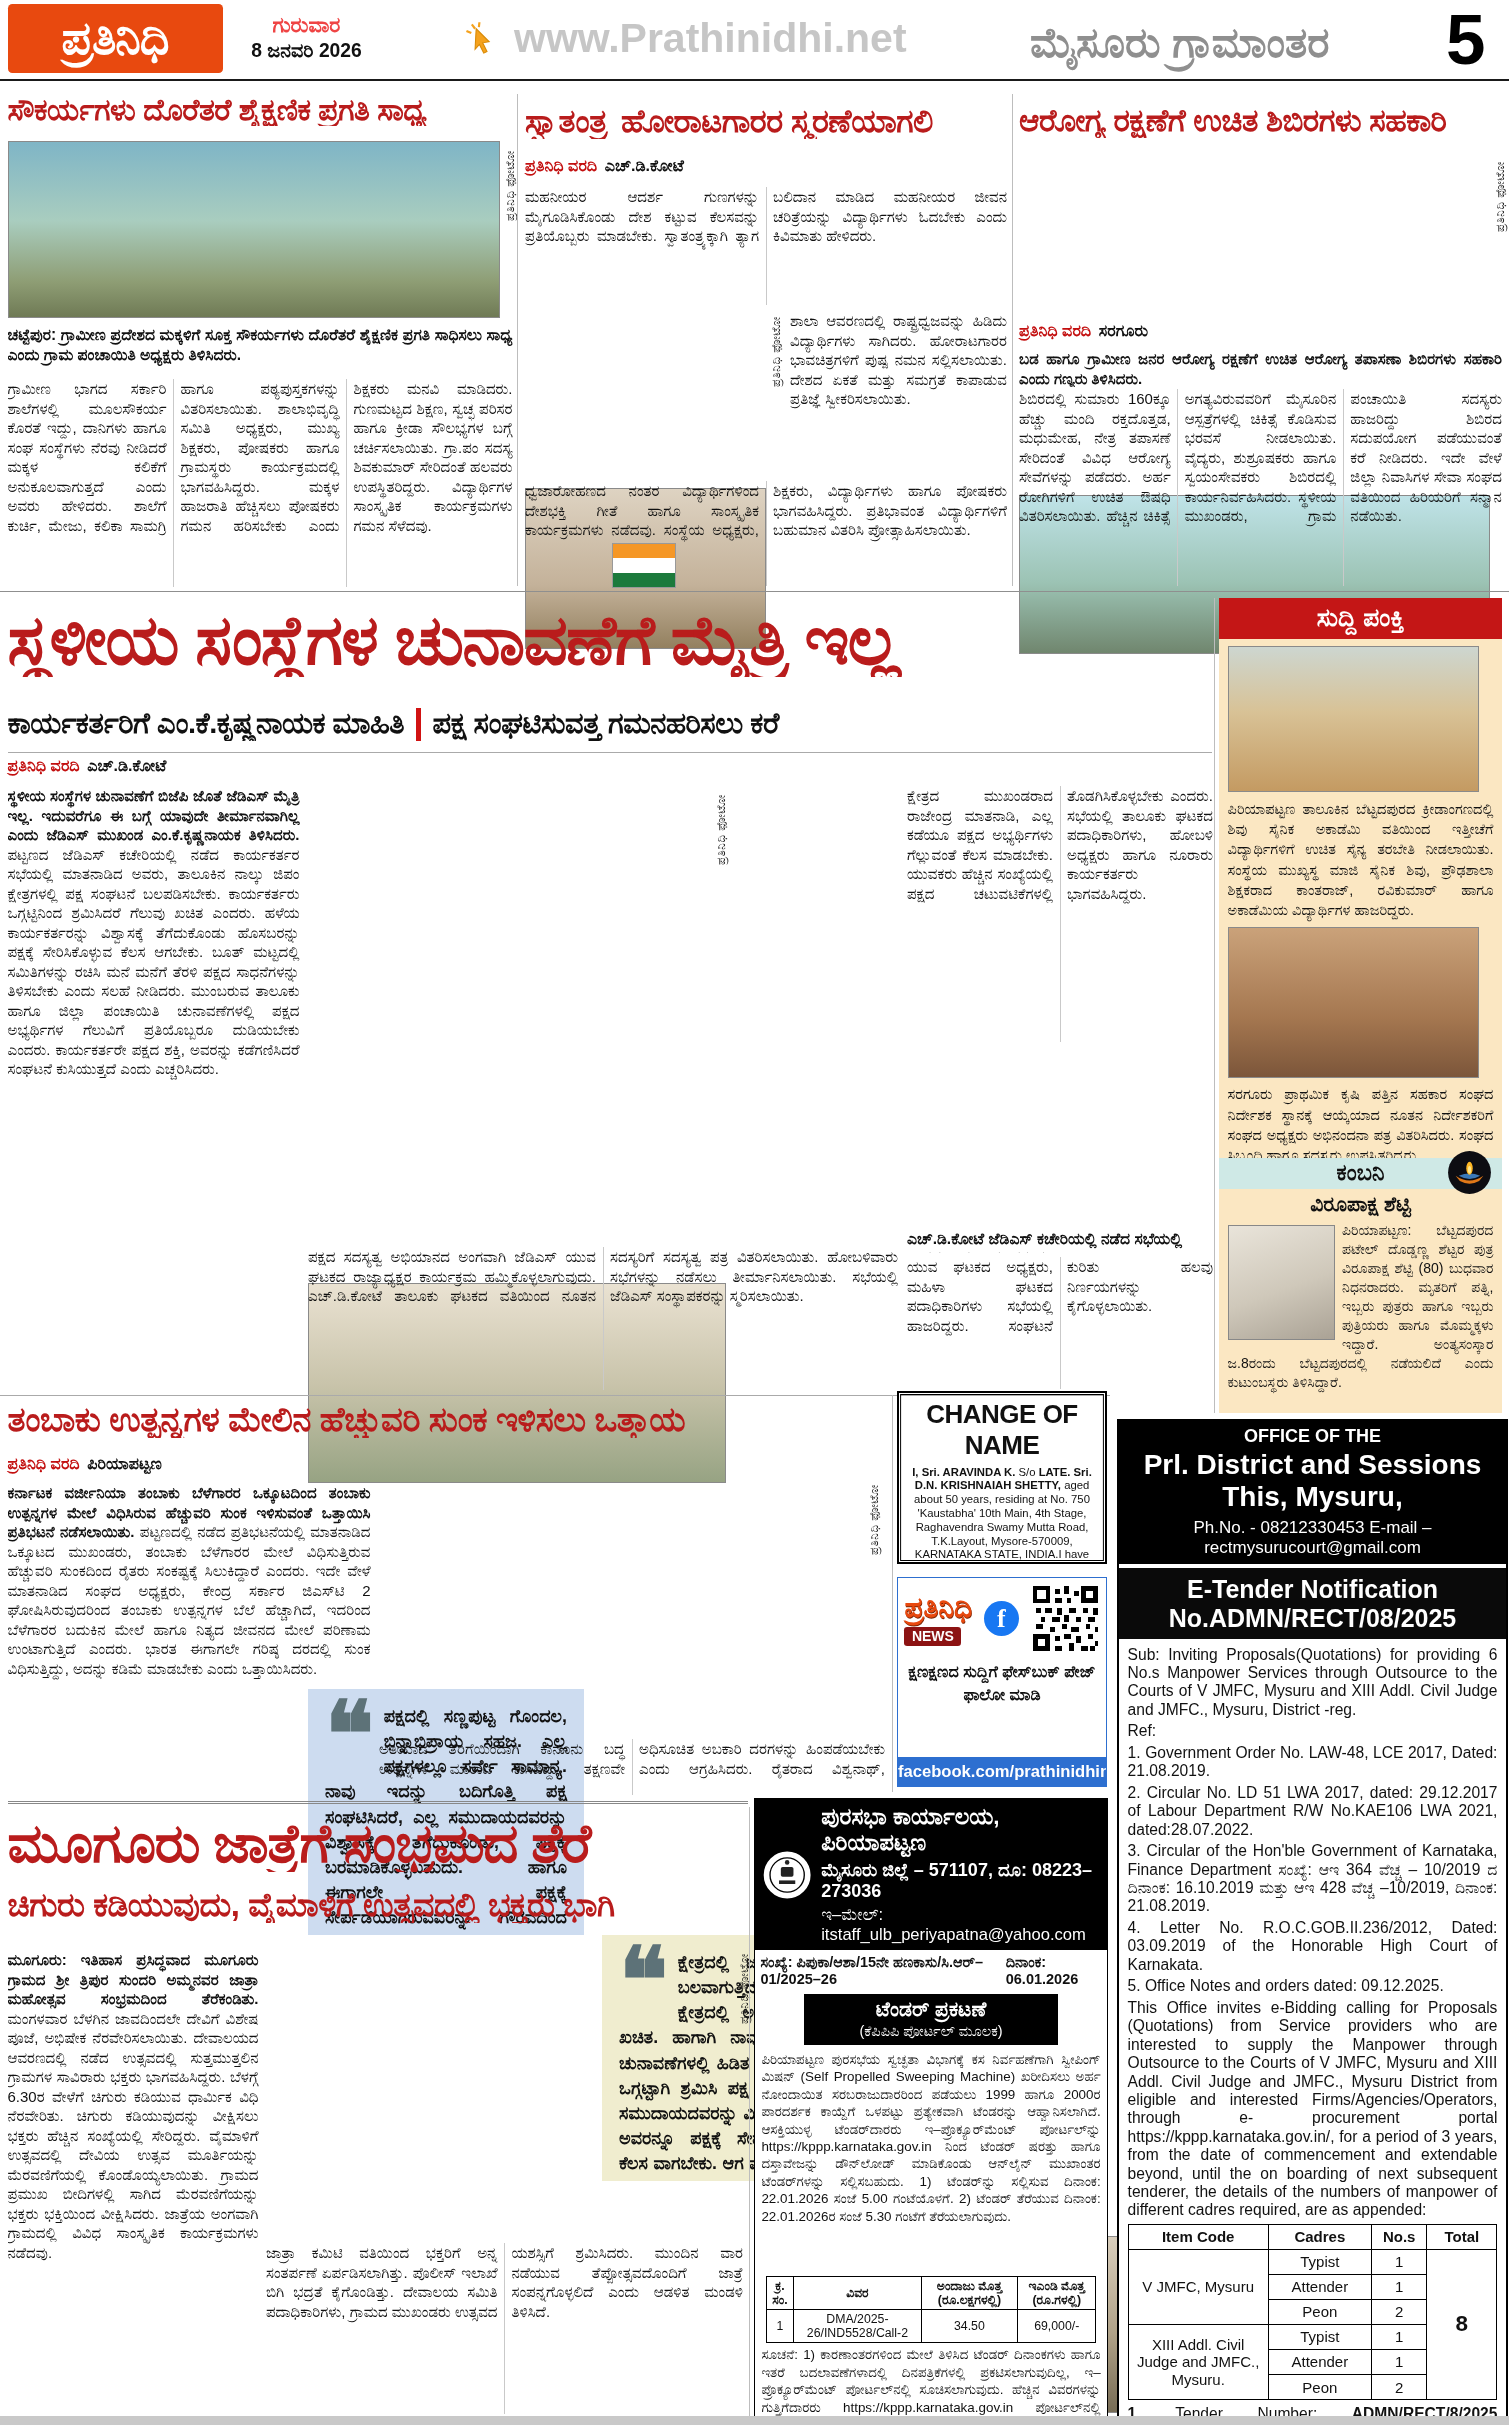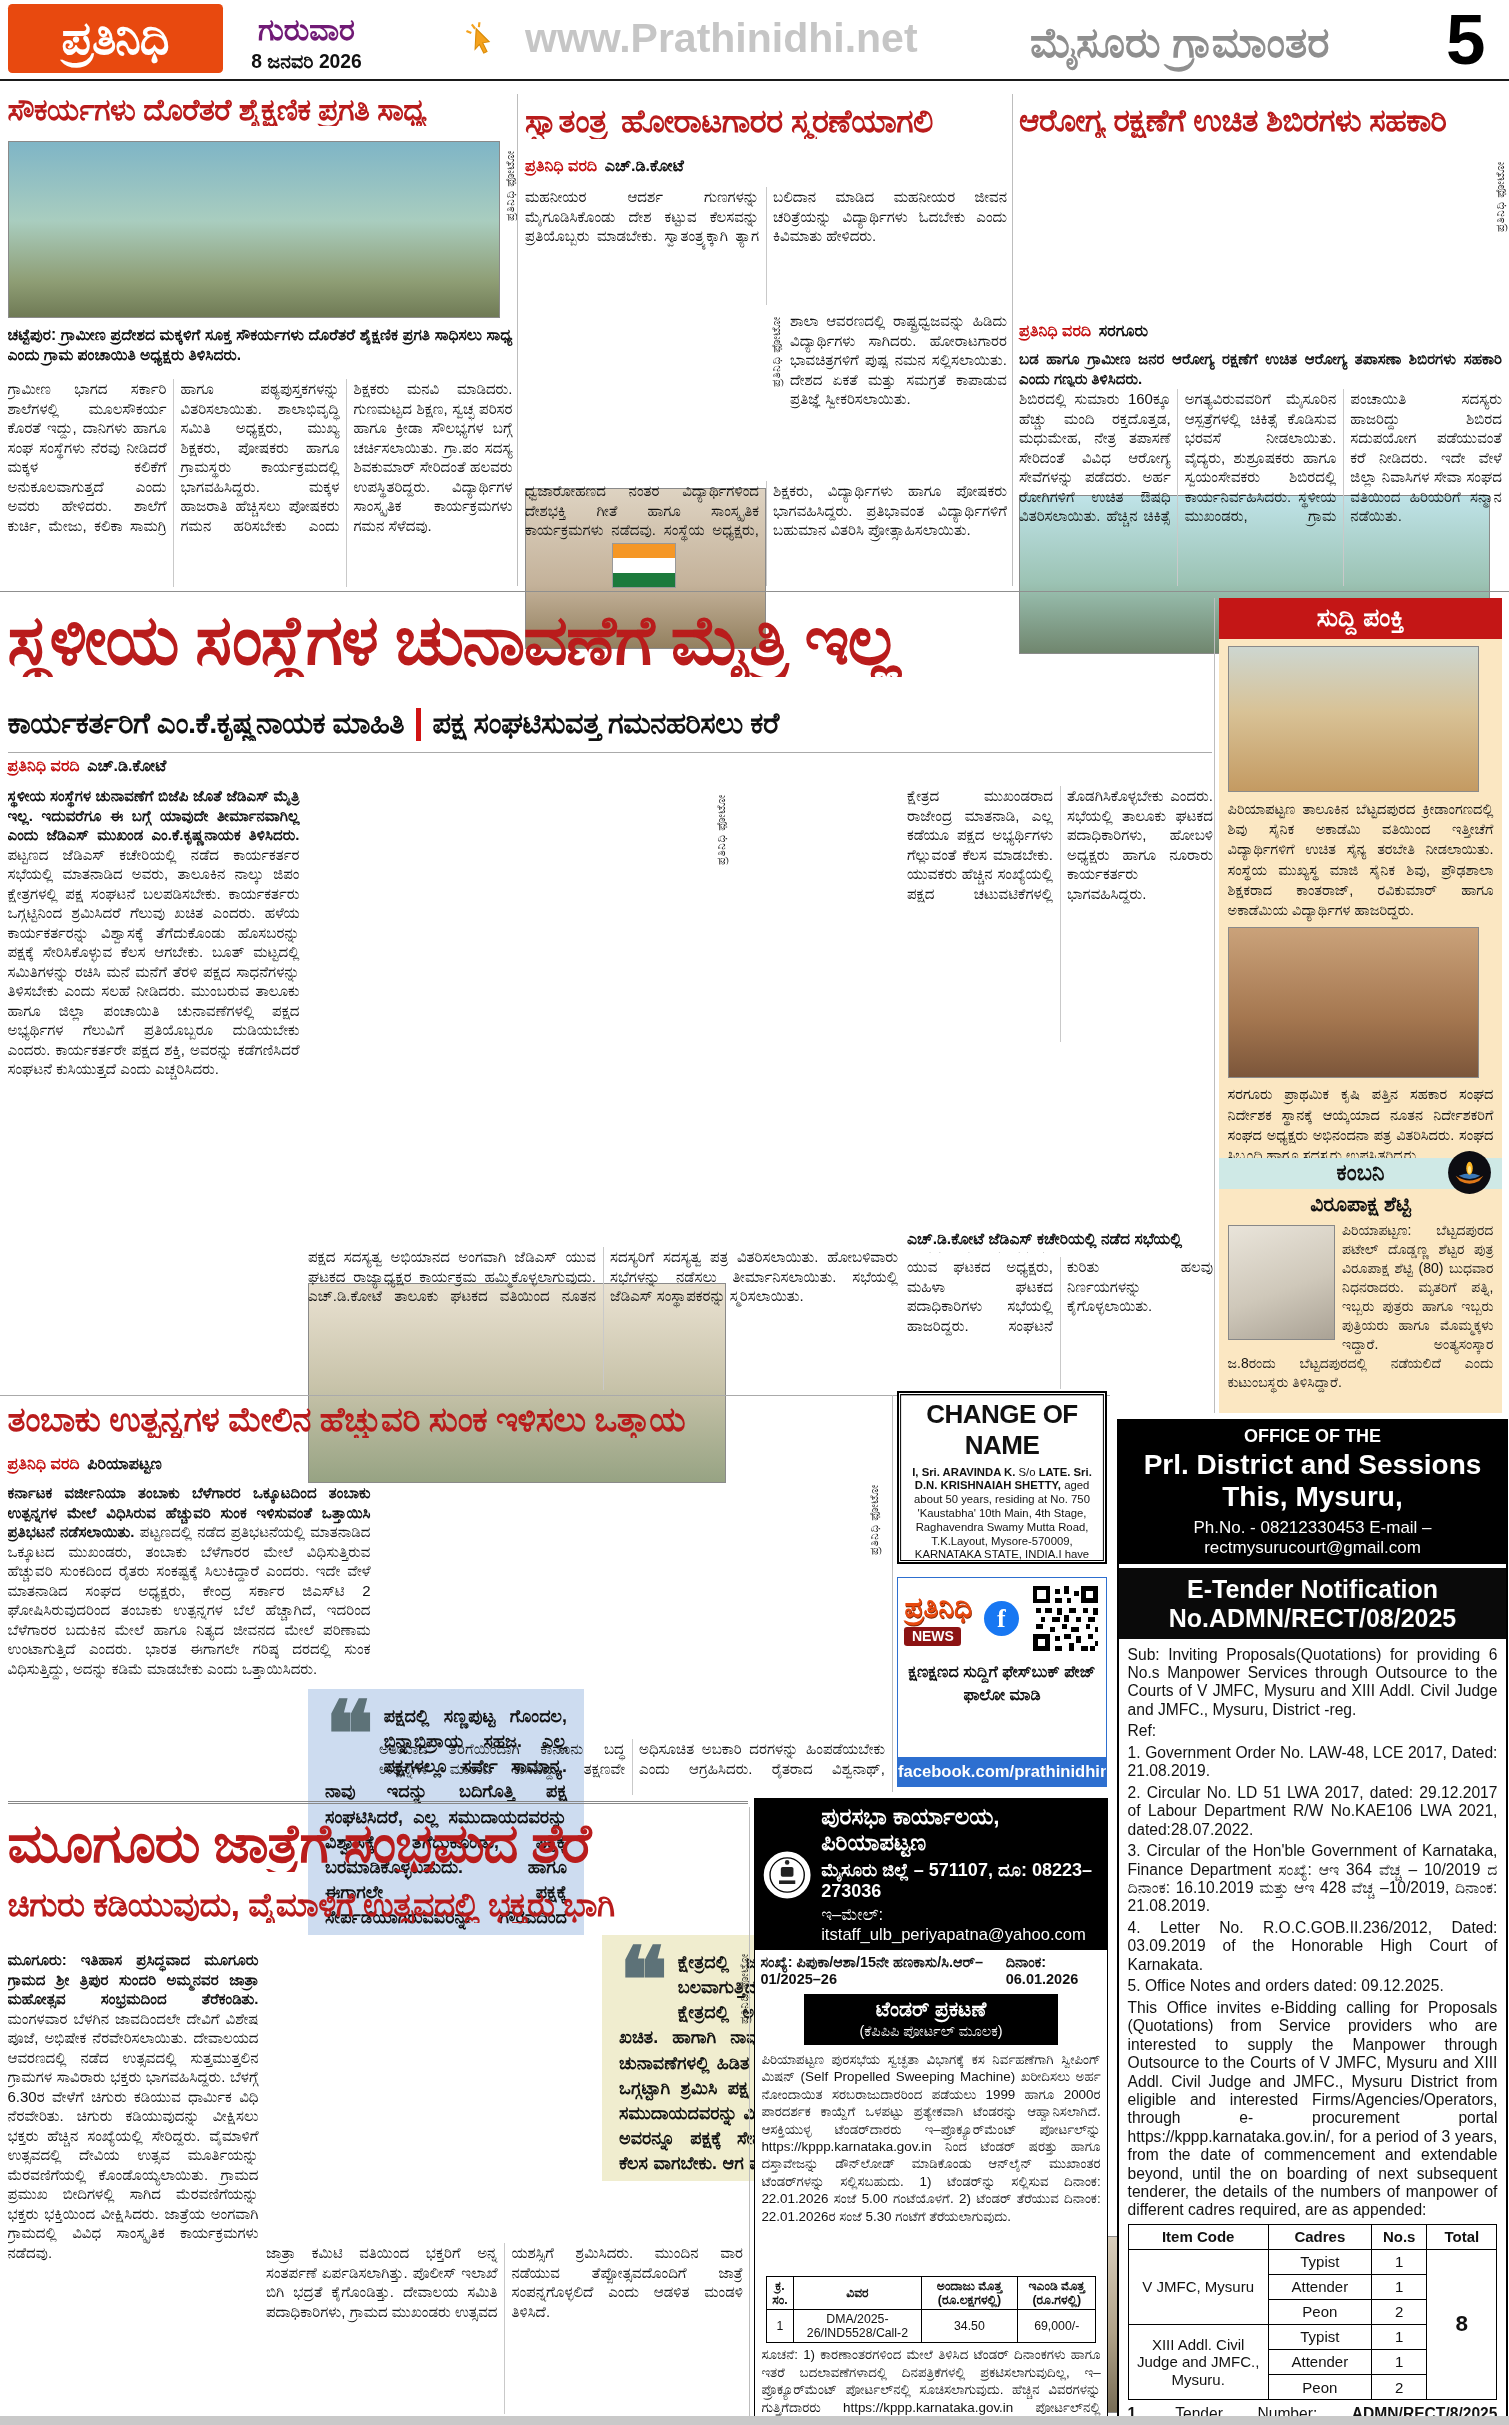--- a/index.html
+++ b/index.html
@@ -14,21 +14,21 @@
   .lead-b{font-weight:bold;}
   .cols3{column-count:3;column-gap:14px;column-rule:0.5px solid #c9c9c9;}
   .cols2{column-count:2;column-gap:14px;column-rule:0.5px solid #c9c9c9;}
   .byline{font-size:16px;font-weight:bold;}
   .byline .red{color:#c30f0f;margin-right:7.5px;}
   .hair-v{background:#bdbdbd;width:0.5px;}
   .hair-h{background:#8f8f8f;height:1.1px;}
   
   .logo-box{background:#e8490f;border-radius:4.3px;display:flex;align-items:center;justify-content:center;}
   .logo-box span{color:#fff;font-size:46px;font-weight:bold;letter-spacing:-1.1px;}
-  .m-day{color:#701a75;font-size:30px;font-weight:bold;text-align:center;}
+  .m-day{color:#ef4444;font-size:21px;font-weight:bold;text-align:center;}
   .m-date{color:#111;font-size:19.3px;font-weight:bold;text-align:center;margin-top:3.2px;}
   .m-url{color:#c6c6c6;font-size:41px;font-weight:bold;}
   .m-ed{color:#8f8f8f;font-size:42px;font-weight:bold;white-space:nowrap;}
   .m-pn{font-size:71px;font-weight:bold;color:#000;line-height:1;}
   
   .qbox{padding:15px 17px;font-size:17.7px;line-height:1.42;font-weight:bold;text-align:justify;position:relative;overflow:hidden;}
   .qb-blue{background:#cddcf0;}
   .qb-cream{background:#f0edcf;}
   .qmark{font-size:91px;color:#5d7278;line-height:.55;float:left;margin:5.4px 9.7px 0 0;font-family:"DejaVu Serif",serif;}
   
@@ -100,21 +100,21 @@
 
   <div class="abs" style="left:7.5px;top:4.3px;width:215px;height:69px;">
     <div class="logo-box" style="width:100%;height:100%;">
         <span>ಪ್ರತಿನಿಧಿ</span>
       </div>
   </div>
   <div class="abs" style="left:234px;top:13px;width:145px;">
     <div class="m-day">ಗುರುವಾರ</div>
     <div class="m-date">8 ಜನವರಿ 2026</div>
   </div>
-  <div class="abs" style="left:461px;top:15px;display:flex;align-items:center;gap:25px;">
+  <div class="abs" style="left:461px;top:15px;display:flex;align-items:center;gap:14px;">
     <svg width="39" height="39" viewBox="0 0 72 72">
       <polygon points="28,18 52,42 40,44 48,60 42,63 34,47 26,56" fill="#f5a21d" stroke="#d88a07" stroke-width="2"></polygon>
       <line x1="20" y1="10" x2="26" y2="18" stroke="#f5a21d" stroke-width="4"></line>
       <line x1="10" y1="22" x2="19" y2="26" stroke="#f5a21d" stroke-width="4"></line>
       <line x1="34" y1="6" x2="33" y2="15" stroke="#f5a21d" stroke-width="4"></line>
     </svg>
     <span class="m-url">www.Prathinidhi.net</span>
   </div>
   <div class="abs m-ed" style="left:1030px;top:19.3px;">ಮೈಸೂರು ಗ್ರಾಮಾಂತರ</div>
   <div class="abs m-pn" style="left:1446px;top:4.3px;">5</div>

